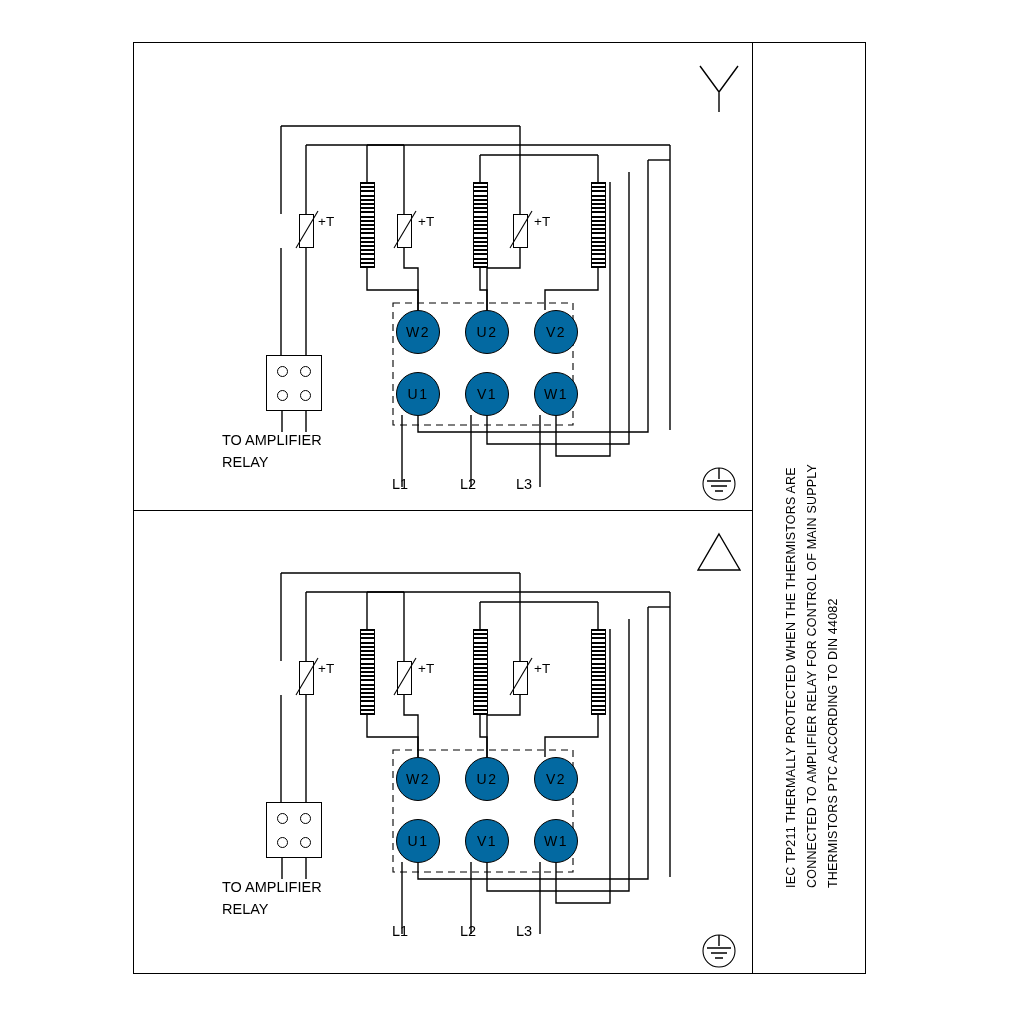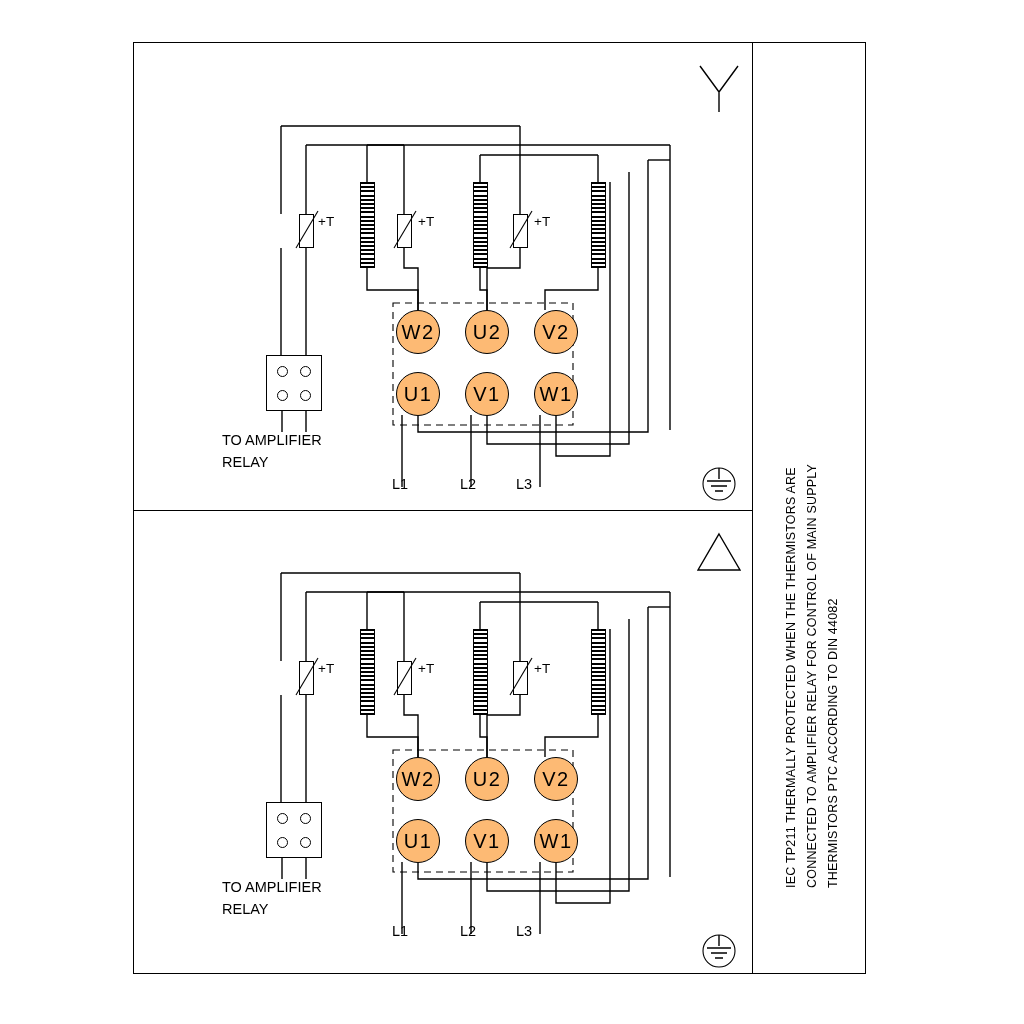--- a/index.html
+++ b/index.html
@@ -67,25 +67,25 @@
   svg { position: absolute; left: 0; top: 0; overflow: visible; }
   .ln { stroke: #000; stroke-width: 1.4px; fill: none; }
   .ln-thin { stroke: #000; stroke-width: 1.1px; fill: none; }
   .dash { stroke: #000; stroke-width: 1.1px; fill: none; stroke-dasharray: 7 5; }
 
   .term {
     position: absolute;
     width: 44px; height: 44px;
     border: 1.5px solid #000;
     border-radius: 50%;
-    background: #fdba74;
+    background: #0369a1;
     display: flex;
     align-items: center;
     justify-content: center;
-    font-size: 20px;
+    font-size: 14px;
     letter-spacing: 1.5px;
     box-sizing: border-box;
   }
   .label {
     position: absolute;
     font-size: 14.5px;
     white-space: nowrap;
   }
   .label.small { font-size: 13.5px; }
   .coil {

